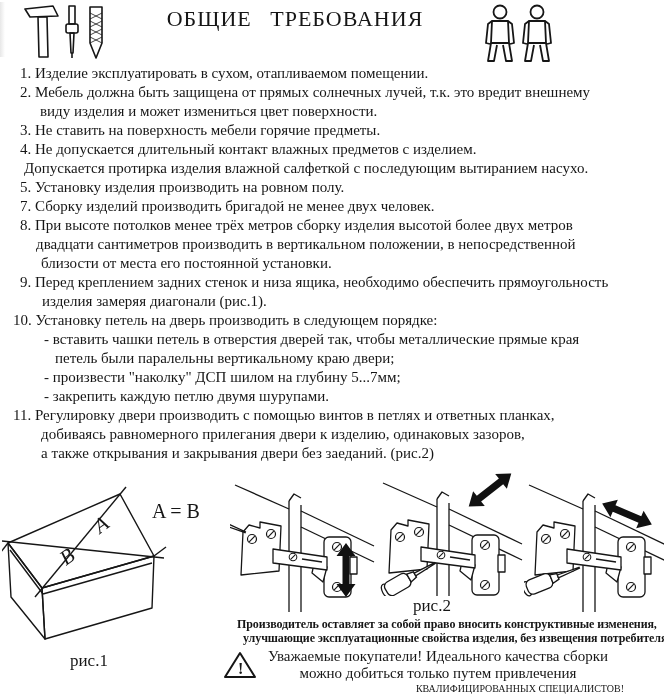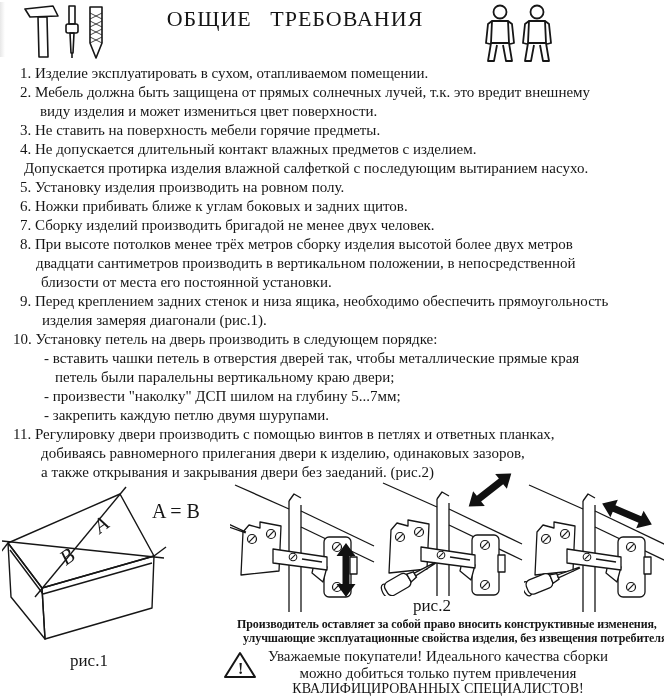--- a/index.html
+++ b/index.html
@@ -16,21 +16,21 @@
   .pl13{padding-left:13px}.pl20{padding-left:20px}.pl31{padding-left:24px}
   .pl36{padding-left:36px}.pl38{padding-left:42px}.pl40{padding-left:40px}
   .pl41{padding-left:41px}.pl44{padding-left:44px}.pl55{padding-left:55px}
   .fig-caption{position:absolute;font-size:17px;}
   .cap1{left:70px;top:643px;margin-top:8px;}
   .cap2{left:413px;top:596px;}
   .producer{position:absolute;left:237px;top:618px;width:424px;
     font-size:12px;font-weight:bold;line-height:13.5px;letter-spacing:-0.1px;white-space:nowrap;}
   .warn-text{position:absolute;left:252px;top:648px;width:372px;text-align:center;
     font-size:15px;line-height:16.5px;}
-  .warn-text .l3{font-size:14px;}
+  .warn-text .l3{font-size:10px;text-align:right;}
   svg{position:absolute;display:block;}
   .svg-tools{left:24px;top:4px;}
   .svg-people{left:485px;top:3px;}
   .svg-fig1{left:2px;top:486px;}
   .svg-h1{left:230px;top:470px;}
   .svg-h2{left:378px;top:468px;}
   .svg-h3{left:524px;top:470px;}
   .svg-warn{left:223px;top:650px;}
   .scan-edge{position:absolute;left:0;top:2px;width:5px;height:55px;
     background:linear-gradient(to right,#bbb,transparent);opacity:.35;}
@@ -131,21 +131,20 @@
   </svg>
 
   <div class="list">
     <div class="ln pl20">1. Изделие эксплуатировать в сухом, отапливаемом помещении.</div>
     <div class="ln pl20">2. Мебель должна быть защищена от прямых солнечных лучей, т.к. это вредит внешнему</div>
     <div class="ln pl40">виду изделия и может измениться цвет поверхности.</div>
     <div class="ln pl20">3. Не ставить на поверхность мебели горячие предметы.</div>
     <div class="ln pl20">4. Не допускается длительный контакт влажных предметов с изделием.</div>
     <div class="ln pl31">Допускается протирка изделия влажной салфеткой с последующим вытиранием насухо.</div>
     <div class="ln pl20">5. Установку изделия производить на ровном полу.</div>
-    <div class="ln pl20">6. Ножки прибивать ближе к углам боковых и задних щитов.</div>
     <div class="ln pl20">7. Сборку изделий производить бригадой не менее двух человек.</div>
     <div class="ln pl20">8. При высоте потолков менее трёх метров сборку изделия высотой более двух метров</div>
     <div class="ln pl36">двадцати сантиметров производить в вертикальном положении, в непосредственной</div>
     <div class="ln pl41">близости от места его постоянной установки.</div>
     <div class="ln pl20">9. Перед креплением задних стенок и низа ящика, необходимо обеспечить прямоугольность</div>
     <div class="ln pl38">изделия замеряя диагонали (рис.1).</div>
     <div class="ln pl13">10. Установку петель на дверь производить в следующем порядке:</div>
     <div class="ln pl44">- вставить чашки петель в отверстия дверей так, чтобы металлические прямые края</div>
     <div class="ln pl55">петель были паралельны вертикальному краю двери;</div>
     <div class="ln pl44">- произвести "наколку" ДСП шилом на глубину 5...7мм;</div>

